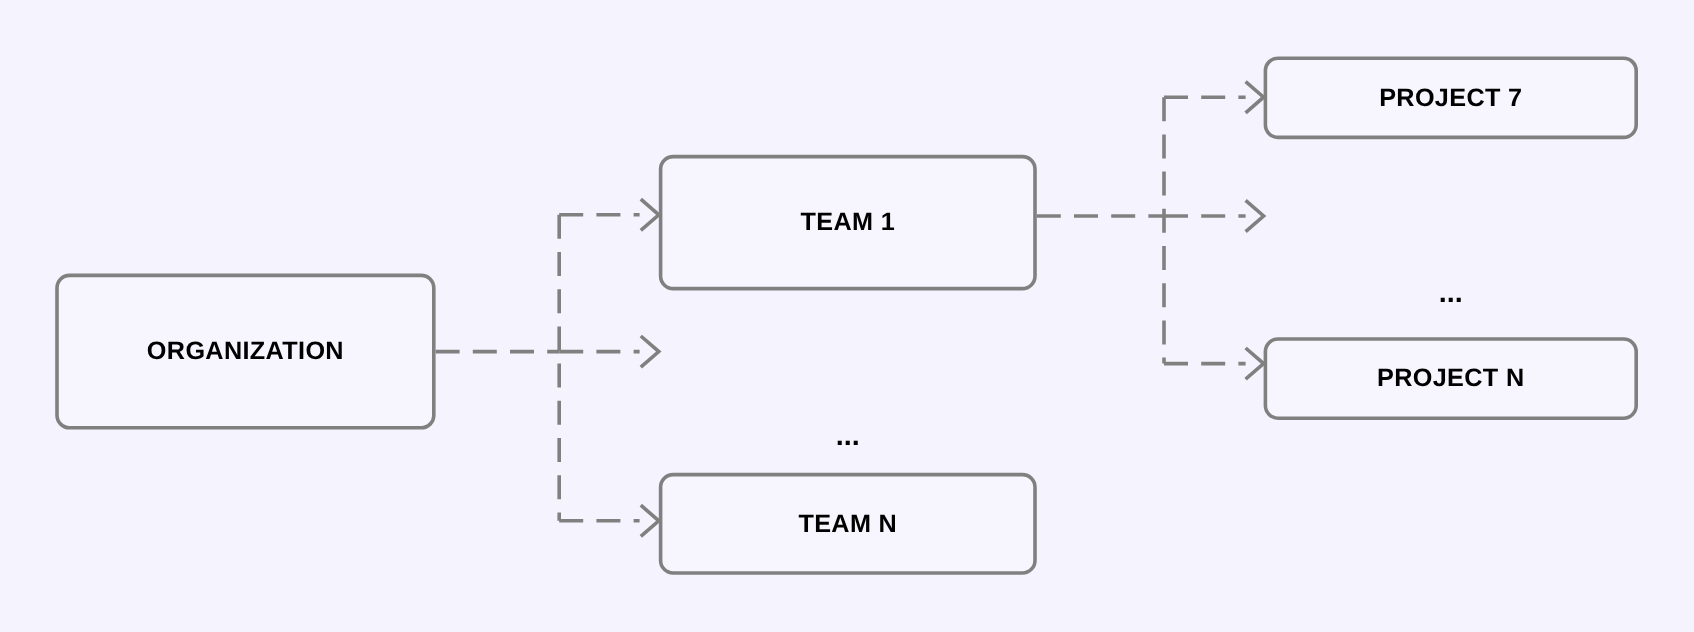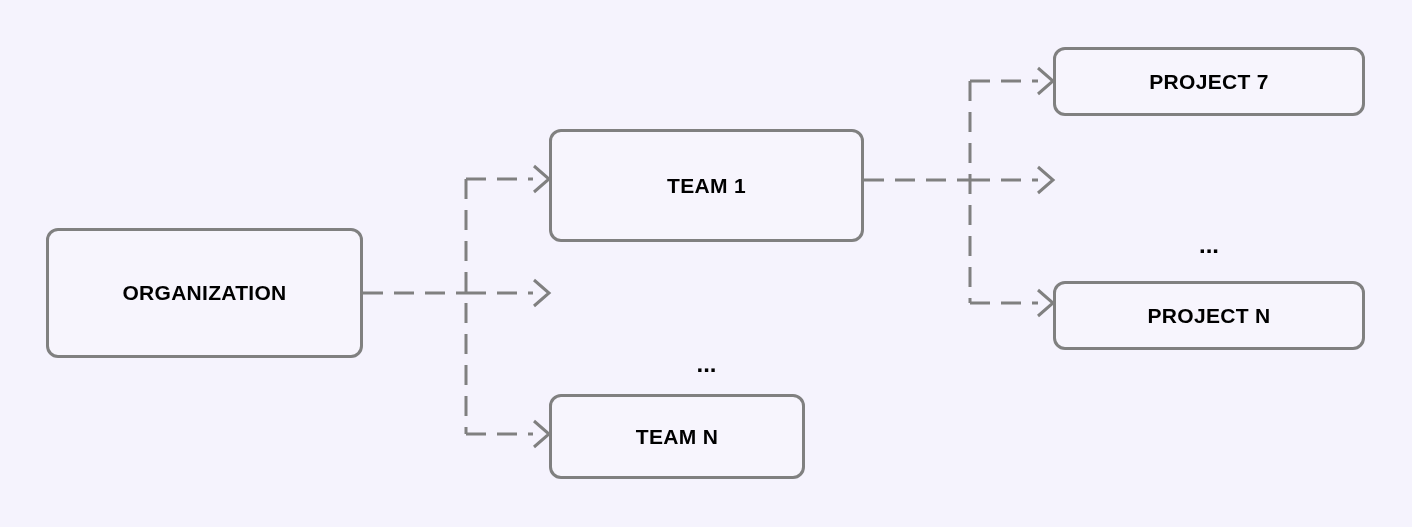--- a/index.html
+++ b/index.html
@@ -53,21 +53,21 @@
     font-size: 24px;
     color: #000000;
     line-height: 1;
     text-align: center;
     white-space: nowrap;
   }
   
   #node-organization { left: 46px;   top: 228px; width: 317px; height: 130px; }
   #node-team-1       { left: 549px;  top: 129px; width: 315px; height: 113px; }
   #node-team-2       { left: 549px;  top: 250px; width: 315px; height: 87px;  }
-  #node-team-n       { left: 549px;  top: 394px; width: 256px; height: 85px;  }
+  #node-team-n       { left: 549px;  top: 394px; width: 315px; height: 85px;  }
   #node-project-1    { left: 1053px; top: 47px;  width: 312px; height: 69px;  }
   #node-project-2    { left: 1053px; top: 143px; width: 312px; height: 69px;  }
   #node-project-n    { left: 1053px; top: 269px; width: 312px; height: 69px; margin-top: 12px;  }
   #ellipsis-teams    { left: 549px;  top: 352px; width: 315px; }
   #ellipsis-projects { left: 1053px; top: 233px; width: 312px; }
 </style>
 </head>
 <body>
 
 <div id="diagram-canvas">

